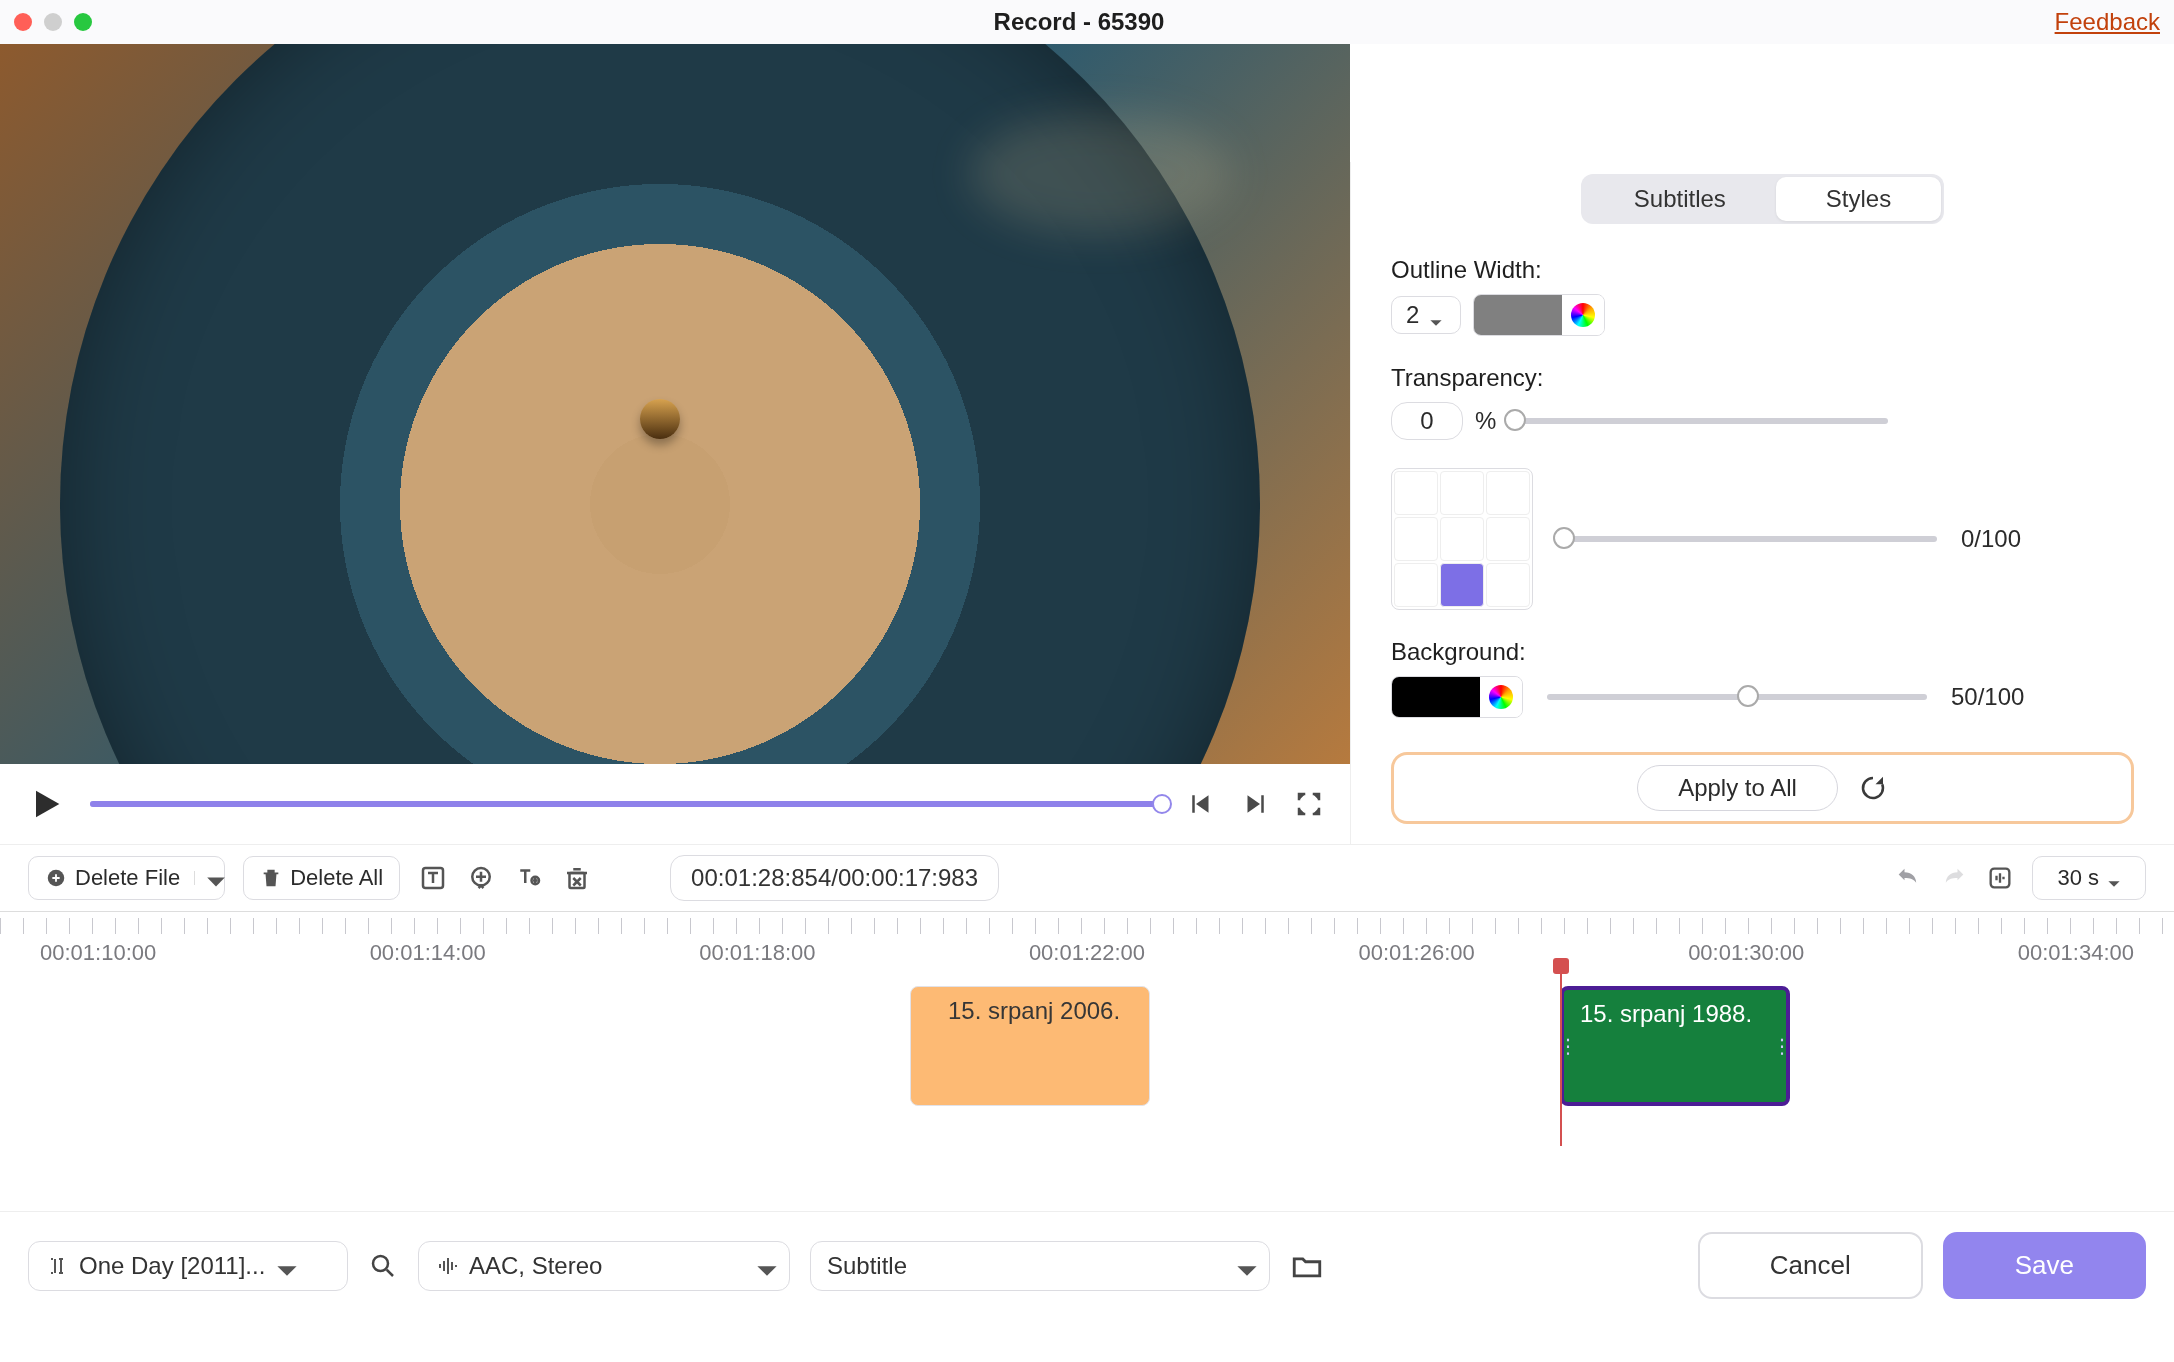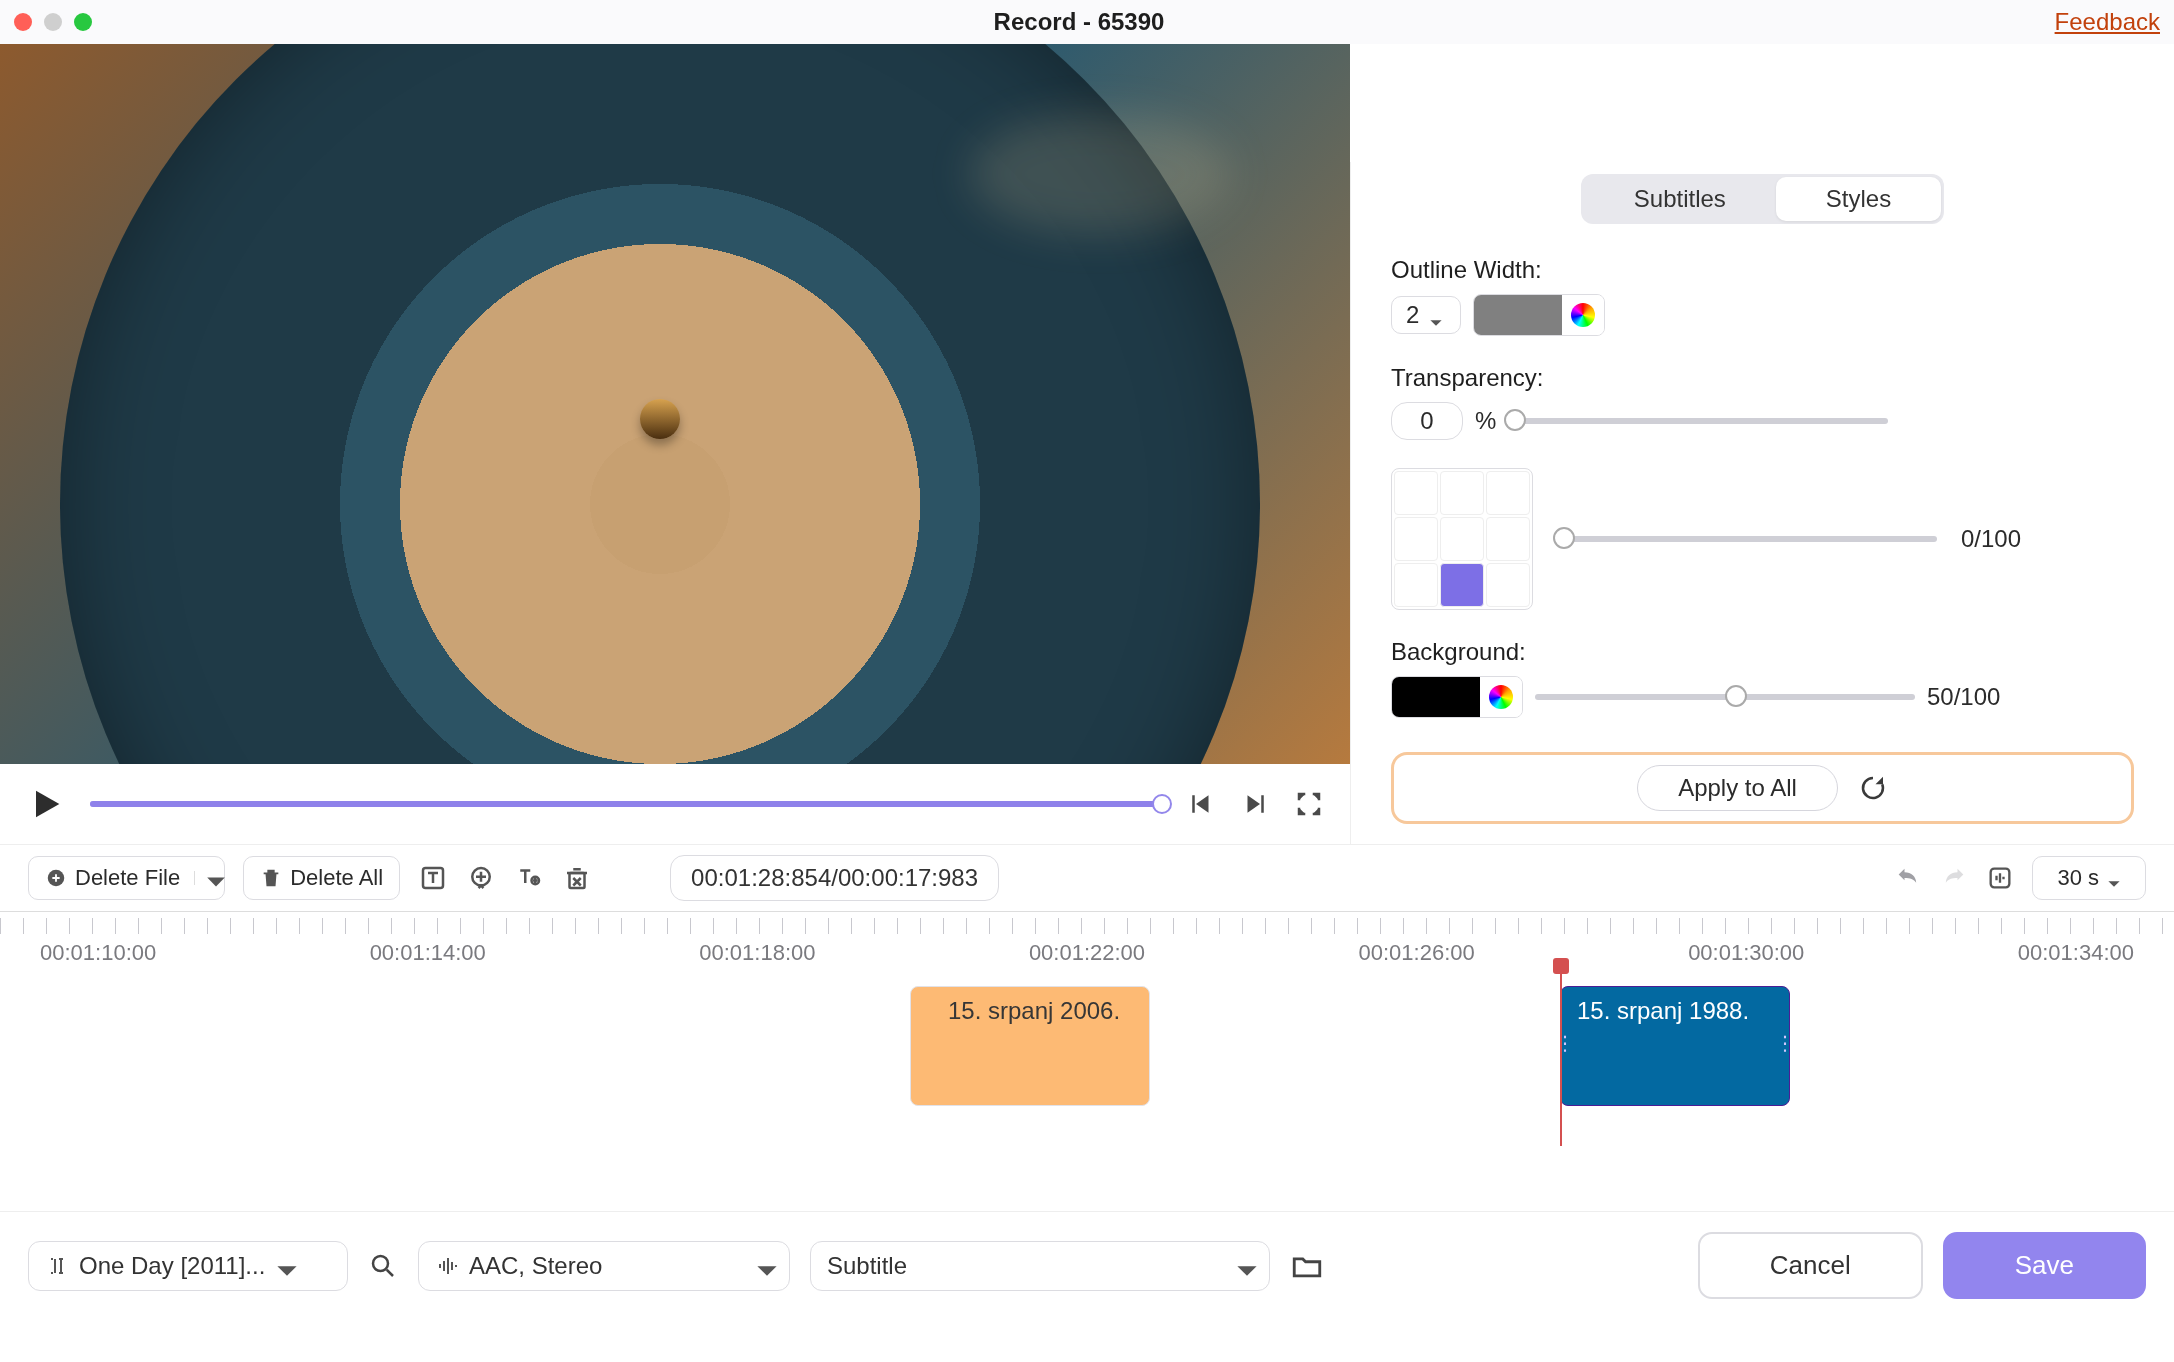--- a/index.html
+++ b/index.html
@@ -78,21 +78,21 @@
 .redo{opacity:.35;}
 .zoomicon svg{width:28px;height:28px;stroke:#555;fill:none;stroke-width:2;}
 
 
 .timeline{border-top:1px solid #ddd;height:300px;position:relative;padding-top:6px;}
 .ticks{display:flex;justify-content:space-between;font-size:22px;color:#7a7a7f;padding:6px 40px 0;}
 .ruler{height:16px;background:repeating-linear-gradient(to right,#c8c8ce 0 1px,transparent 1px 23px);margin:0;}
 .tracks{position:relative;height:180px;}
 .clip{position:absolute;top:20px;height:120px;border-radius:8px;padding:10px 16px;font-size:24px;}
 .clip.gray{background:#fdba74;border:1px solid #e2e2e8;color:#363636;padding-left:37px;}
-.clip.purple{background:#0369a1;color:#fff;border:1px solid #4c1d95;}
+.clip.purple{background:#15803d;color:#fff;border:4px solid #4c1d95;}
 .clip.purple::before,.clip.purple::after{content:"⋮";position:absolute;top:44px;color:#cfc8ff;font-size:20px;}
 .clip.purple::before{left:-6px;}
 .clip.purple::after{right:-6px;}
 .playhead{position:absolute;top:0;bottom:0;width:2px;background:#d45050;}
 .playhead::before{content:"";position:absolute;top:-8px;left:-7px;width:16px;height:16px;background:#d45050;border-radius:3px;}
 
 
 .bottom{display:flex;align-items:center;gap:20px;padding:20px 28px;border-top:1px solid #eee;}
 .drop{display:flex;align-items:center;gap:10px;border:1px solid #dcdce1;border-radius:12px;padding:10px 16px;font-size:24px;color:#333;background:#fff;cursor:pointer;}
 .drop svg{width:24px;height:24px;fill:#555;}
@@ -211,21 +211,21 @@
             </div>
             <div class="slider">
               <div class="slider-knob" style="left:-4px"></div>
             </div>
             <span>0/100</span>
           </div>
         </div>
 
         <div>
           <div class="row-lbl">Background:</div>
-          <div class="inline-row" style="">
+          <div class="inline-row" style="gap:24px">
             <div class="swatch-group">
               <div class="swatch" style="background:#000"></div>
               <div class="colorwheel">
                   <div class="wheel"></div>
                 </div>
             </div>
             <div class="slider">
               <div class="slider-knob" style="left:50%"></div>
             </div>
             <span>50/100</span>

